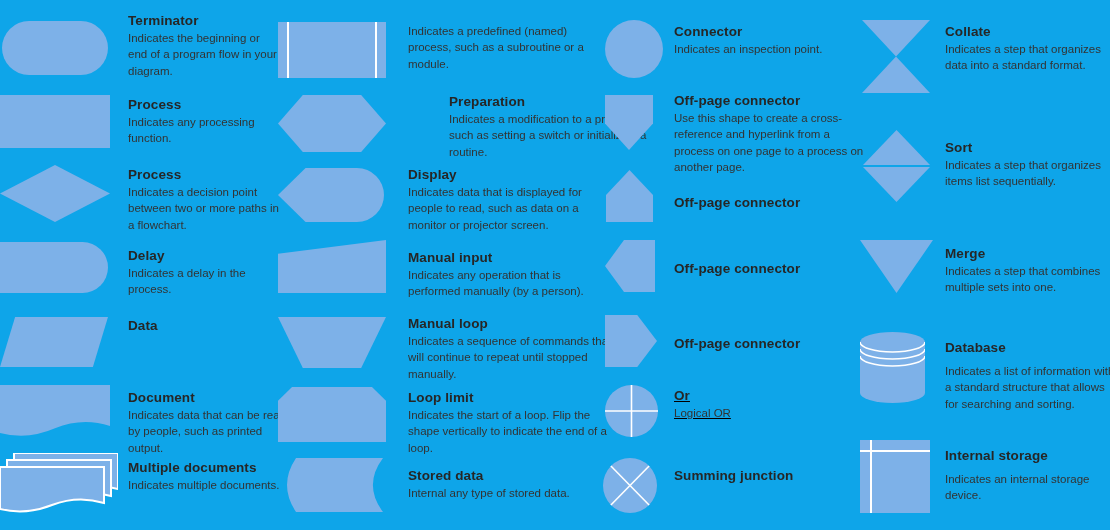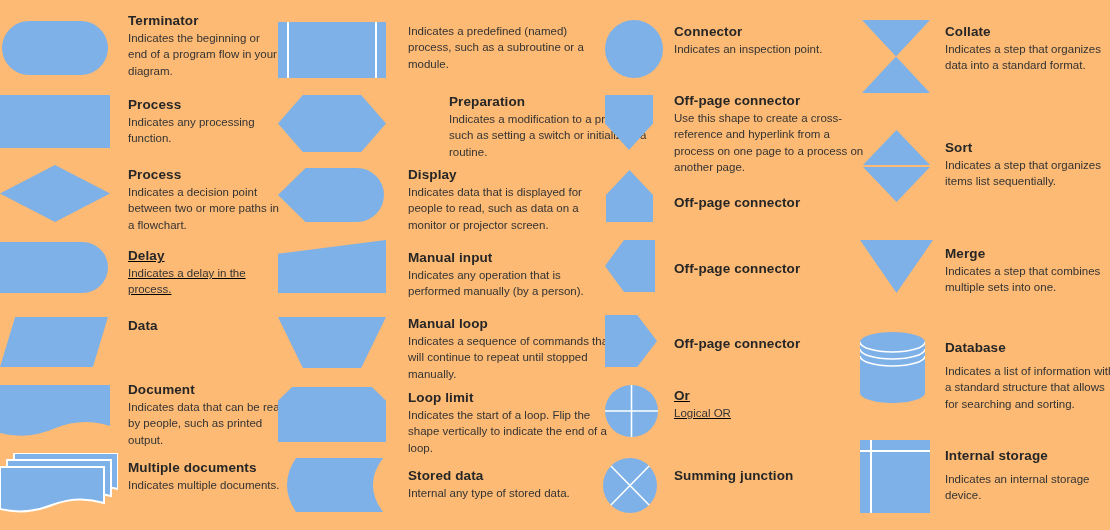--- a/index.html
+++ b/index.html
@@ -1,17 +1,17 @@
 <!DOCTYPE html>
 <html><head>
 <meta charset="utf-8">
 <style>
   html,body{margin:0;padding:0;background:#fff;}
   body{font-family:"Liberation Sans",sans-serif;}
-  .legend{position:relative;width:1110px;height:530px;background:#fdba74;overflow:hidden;}
+  .legend{position:relative;width:1110px;height:530px;background:#0ea5e9;overflow:hidden;}
   .shape{position:absolute;line-height:0;}
   .text{position:absolute;}
   .title{font-size:13.5px;font-weight:700;color:#262626;letter-spacing:.1px;}
   .desc{font-size:11.5px;color:#333333;line-height:1.42;margin-top:2px;}
 </style>
 </head>
 <body>
 
 <div class="legend">
     <div>
@@ -38,38 +38,38 @@
         </svg></div>
       <div class="text" style="left: 128px; top: 167px; width: 160px;">
         <div class="title">Process</div>
         <div class="desc">Indicates a decision point between two or more paths in a flowchart.</div>
       </div>
     </div>
     <div>
       <div class="shape" style="left: 0px; top: 242px; width: 108px; height: 51px;"><svg width="108" height="51" viewBox="0 0 108 51">
           <path d="M0,0 H82.5 A25.5,25.5 0 0 1 82.5,51 H0 Z" fill="#7DB1E8"></path>
         </svg></div>
-      <div class="text" style="left: 128px; top: 248px; width: 152px; text-decoration: underline;">
+      <div class="text" style="left: 128px; top: 248px; width: 152px;">
         <div class="title">Delay</div>
         <div class="desc">Indicates a delay in the process.</div>
       </div>
     </div>
     <div>
       <div class="shape" style="left: 0px; top: 317px; width: 108px; height: 50px;"><svg width="108" height="50" viewBox="0 0 108 50">
           <polygon points="15.120000000000001,0 108,0 92.88,50 0,50" fill="#7DB1E8"></polygon>
         </svg></div>
       <div class="text" style="left: 128px; top: 318px; width: 162px;">
         <div class="title">Data</div>
       </div>
     </div>
     <div>
       <div class="shape" style="left: 0px; top: 385px; width: 110px; height: 57px;"><svg width="110" height="57" viewBox="0 0 110 57">
           <path d="M0,0 H110 V41.04 Q82.5,31.92 55,43.32 Q27.5,55.29 0,47.879999999999995 Z" fill="#7DB1E8"></path>
         </svg></div>
-      <div class="text" style="left: 128px; top: 382px; width: 164px;">
+      <div class="text" style="left: 128px; top: 390px; width: 164px;">
         <div class="title">Document</div>
         <div class="desc">Indicates data that can be read by people, such as printed output.</div>
       </div>
     </div>
     <div>
       <div class="shape" style="left: 0px; top: 453px; width: 118px; height: 64px;"><svg width="118" height="64" viewBox="0 0 118 64">
           <path transform="translate(14,0)" d="M0,0 H104 V36 Q78,28.000000000000004 52,38 Q26,48.5 0,42 Z" fill="#7DB1E8" stroke="#fff" stroke-width="2"></path>
           <path transform="translate(7,7)" d="M0,0 H104 V36 Q78,28.000000000000004 52,38 Q26,48.5 0,42 Z" fill="#7DB1E8" stroke="#fff" stroke-width="2"></path>
           <path transform="translate(0,14)" d="M0,0 H104 V36 Q78,28.000000000000004 52,38 Q26,48.5 0,42 Z" fill="#7DB1E8" stroke="#fff" stroke-width="2"></path>
         </svg></div>

